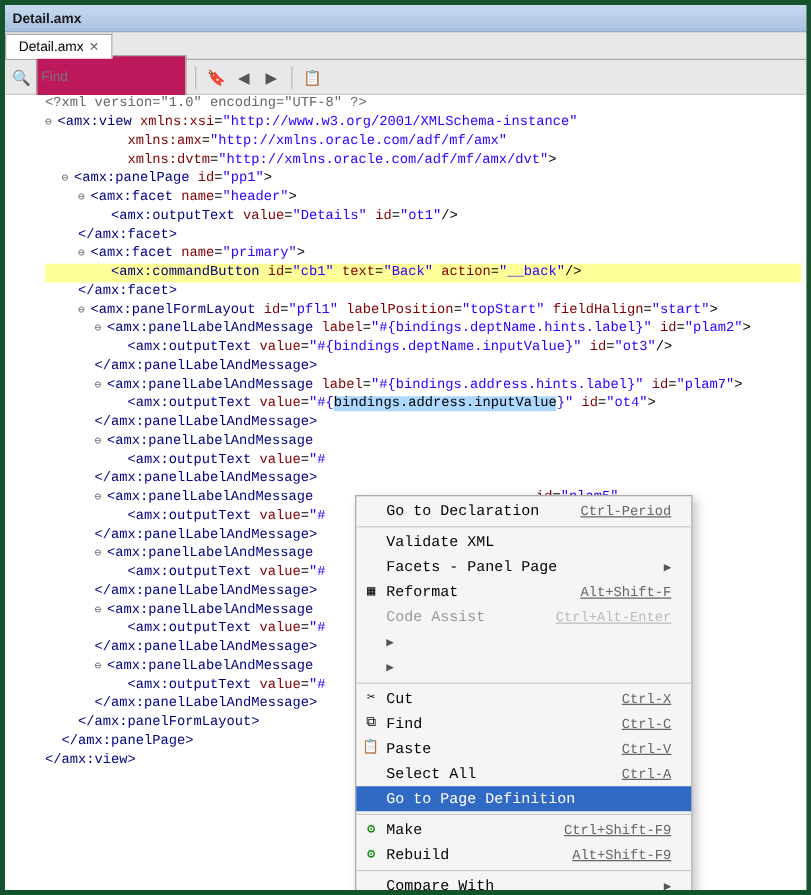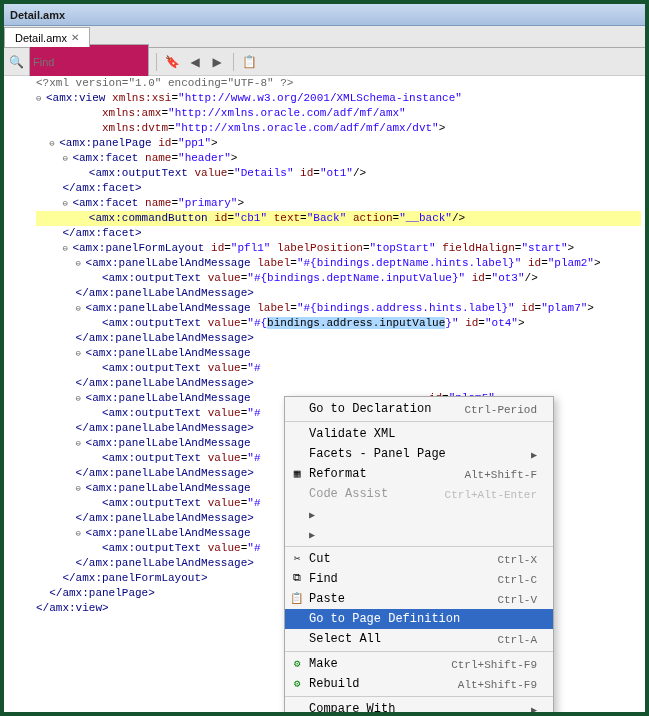--- a/index.html
+++ b/index.html
@@ -169,20 +169,21 @@
     .menu-item.disabled {
       color: #999;
     }
     .menu-item-label {
       flex: 1;
     }
     .menu-item-shortcut {
       color: #666;
       font-size: 11px;
       margin-left: 20px;
+      text-decoration: underline;
     }
     .menu-item-arrow {
       color: #555;
       font-size: 10px;
     }
     .menu-sep {
       height: 1px;
       background: #ccc;
       margin: 2px 0;
     }
@@ -318,27 +319,27 @@
         <span class="menu-item-label">Find</span>
         <span class="menu-item-shortcut">Ctrl-C</span>
       </div>
 
       <div class="menu-item">
         <span class="menu-item-icon">📋</span>
         <span class="menu-item-label">Paste</span>
         <span class="menu-item-shortcut">Ctrl-V</span>
       </div>
 
+      <div class="menu-item">
+        <span class="menu-item-label">Select All</span>
+        <span class="menu-item-shortcut">Ctrl-A</span>
+      </div>
+
       <div class="menu-item active">
         <span class="menu-item-label">Go to Page Definition</span>
-      </div>
-
-      <div class="menu-item">
-        <span class="menu-item-label">Select All</span>
-        <span class="menu-item-shortcut">Ctrl-A</span>
       </div>
 
       <div class="menu-sep"></div>
 
       <div class="menu-item">
         <span class="menu-item-icon" style="color:green;">⚙</span>
         <span class="menu-item-label">Make</span>
         <span class="menu-item-shortcut">Ctrl+Shift-F9</span>
       </div>
 

